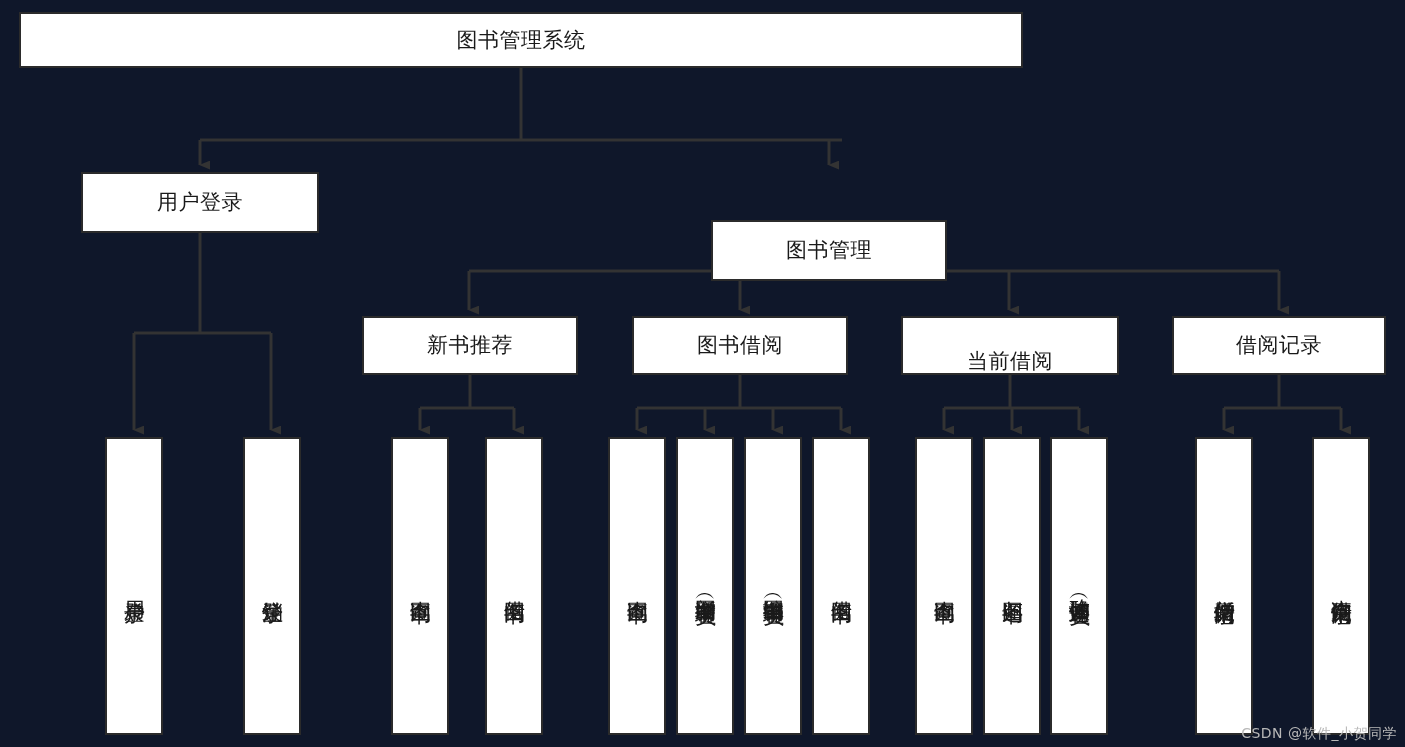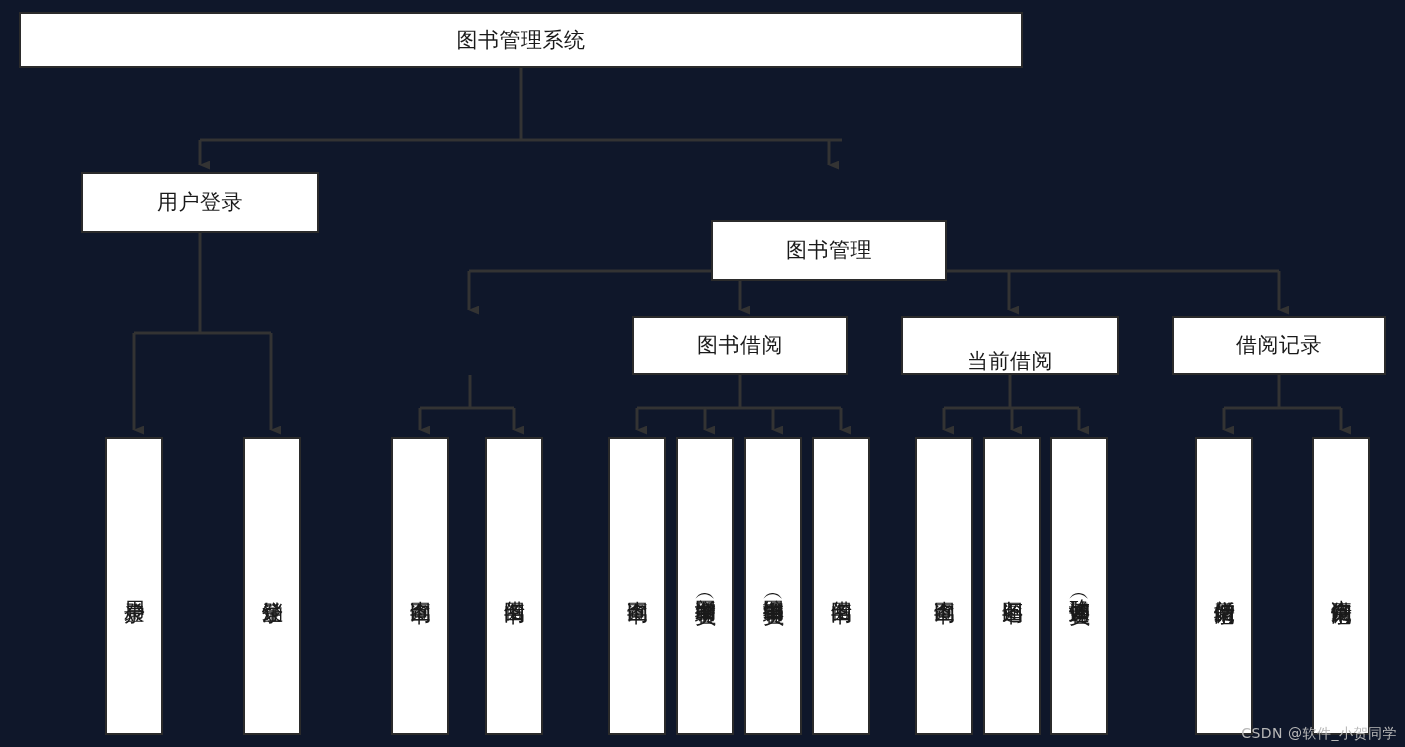--- a/index.html
+++ b/index.html
@@ -126,20 +126,23 @@
     <span class="node-label-h">图书管理系统</span>
   </div>
 
   <div class="node-box level2-box" id="node-user-login" style="left: 81px; top: 172px; width: 238px; height: 61px;">
     <span class="node-label-h">用户登录</span>
   </div>
   <div class="node-box level2-box" id="node-book-manage" style="left: 711px; top: 172px; width: 236px; height: 61px; margin-top: 48px;">
     <span class="node-label-h">图书管理</span>
   </div>
 
+  <div class="node-box level3-box" id="node-new-book-rec" style="left: 362px; top: 316px; width: 216px; height: 59px;">
+    <span class="node-label-h">新书推荐</span>
+  </div>
   <div class="node-box level3-box" id="node-book-borrow" style="left: 632px; top: 316px; width: 216px; height: 59px;">
     <span class="node-label-h">图书借阅</span>
   </div>
   <div class="node-box level3-box" id="node-current-borrow" style="left: 901px; top: 316px; width: 218px; height: 59px; align-items: flex-end;">
     <span class="node-label-h">当前借阅</span>
   </div>
   <div class="node-box level3-box" id="node-borrow-record" style="left: 1172px; top: 316px; width: 214px; height: 59px; text-align: right;">
     <span class="node-label-h">借阅记录</span>
   </div>
 

